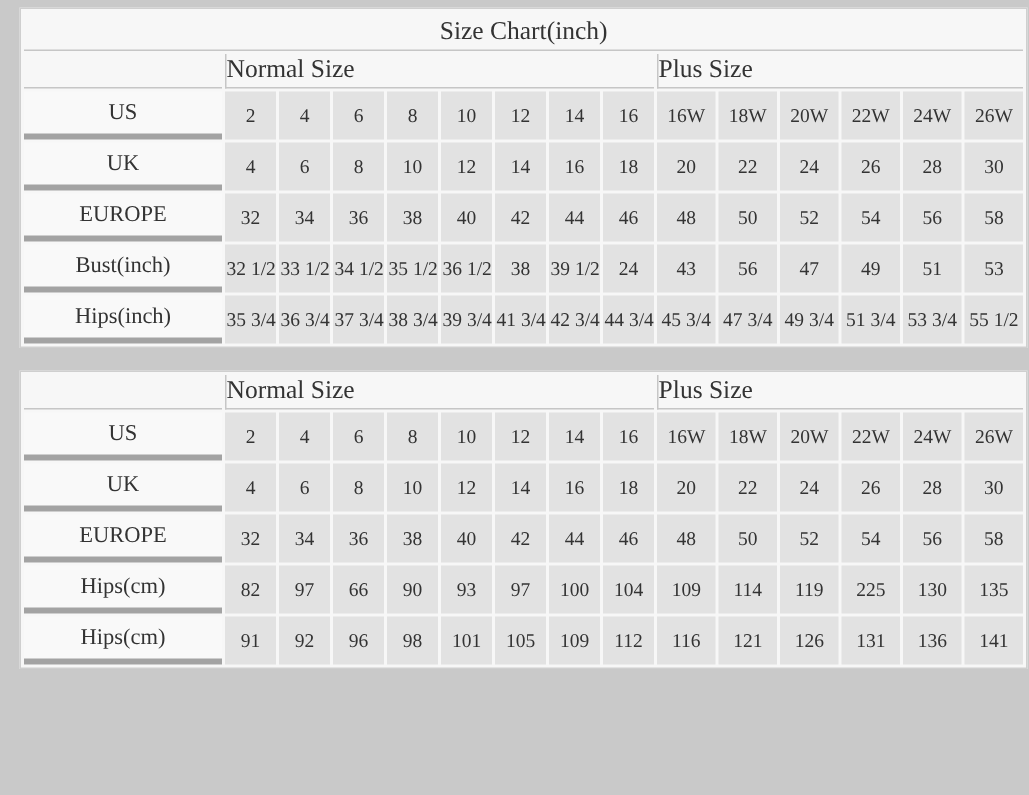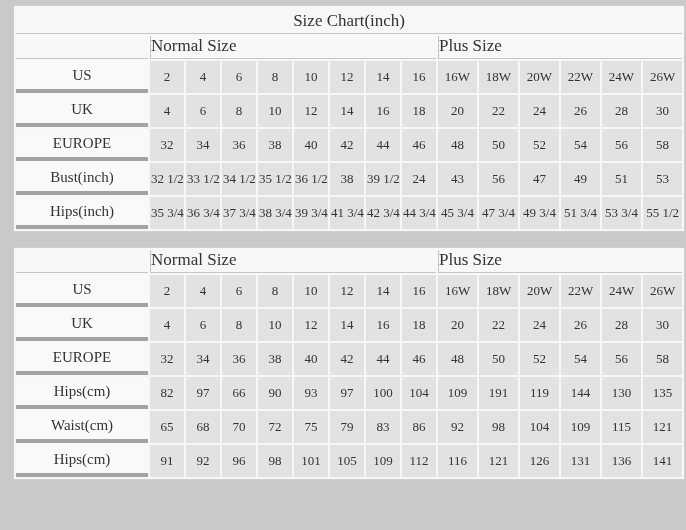--- a/index.html
+++ b/index.html
@@ -263,42 +263,25 @@
           <td class="label-cell">Hips(cm)</td>
           <td class="data-cell">82</td>
           <td class="data-cell">97</td>
           <td class="data-cell">66</td>
           <td class="data-cell">90</td>
           <td class="data-cell">93</td>
           <td class="data-cell">97</td>
           <td class="data-cell">100</td>
           <td class="data-cell">104</td>
           <td class="data-cell">109</td>
-          <td class="data-cell">191</td>
+          <td class="data-cell">114</td>
           <td class="data-cell">119</td>
-          <td class="data-cell">144</td>
+          <td class="data-cell">225</td>
           <td class="data-cell">130</td>
           <td class="data-cell">135</td>
-        </tr>
-        <tr>
-          <td class="label-cell">Waist(cm)</td>
-          <td class="data-cell">65</td>
-          <td class="data-cell">68</td>
-          <td class="data-cell">70</td>
-          <td class="data-cell">72</td>
-          <td class="data-cell">75</td>
-          <td class="data-cell">79</td>
-          <td class="data-cell">83</td>
-          <td class="data-cell">86</td>
-          <td class="data-cell">92</td>
-          <td class="data-cell">98</td>
-          <td class="data-cell">104</td>
-          <td class="data-cell">109</td>
-          <td class="data-cell">115</td>
-          <td class="data-cell">121</td>
         </tr>
         <tr>
           <td class="label-cell">Hips(cm)</td>
           <td class="data-cell">91</td>
           <td class="data-cell">92</td>
           <td class="data-cell">96</td>
           <td class="data-cell">98</td>
           <td class="data-cell">101</td>
           <td class="data-cell">105</td>
           <td class="data-cell">109</td>

